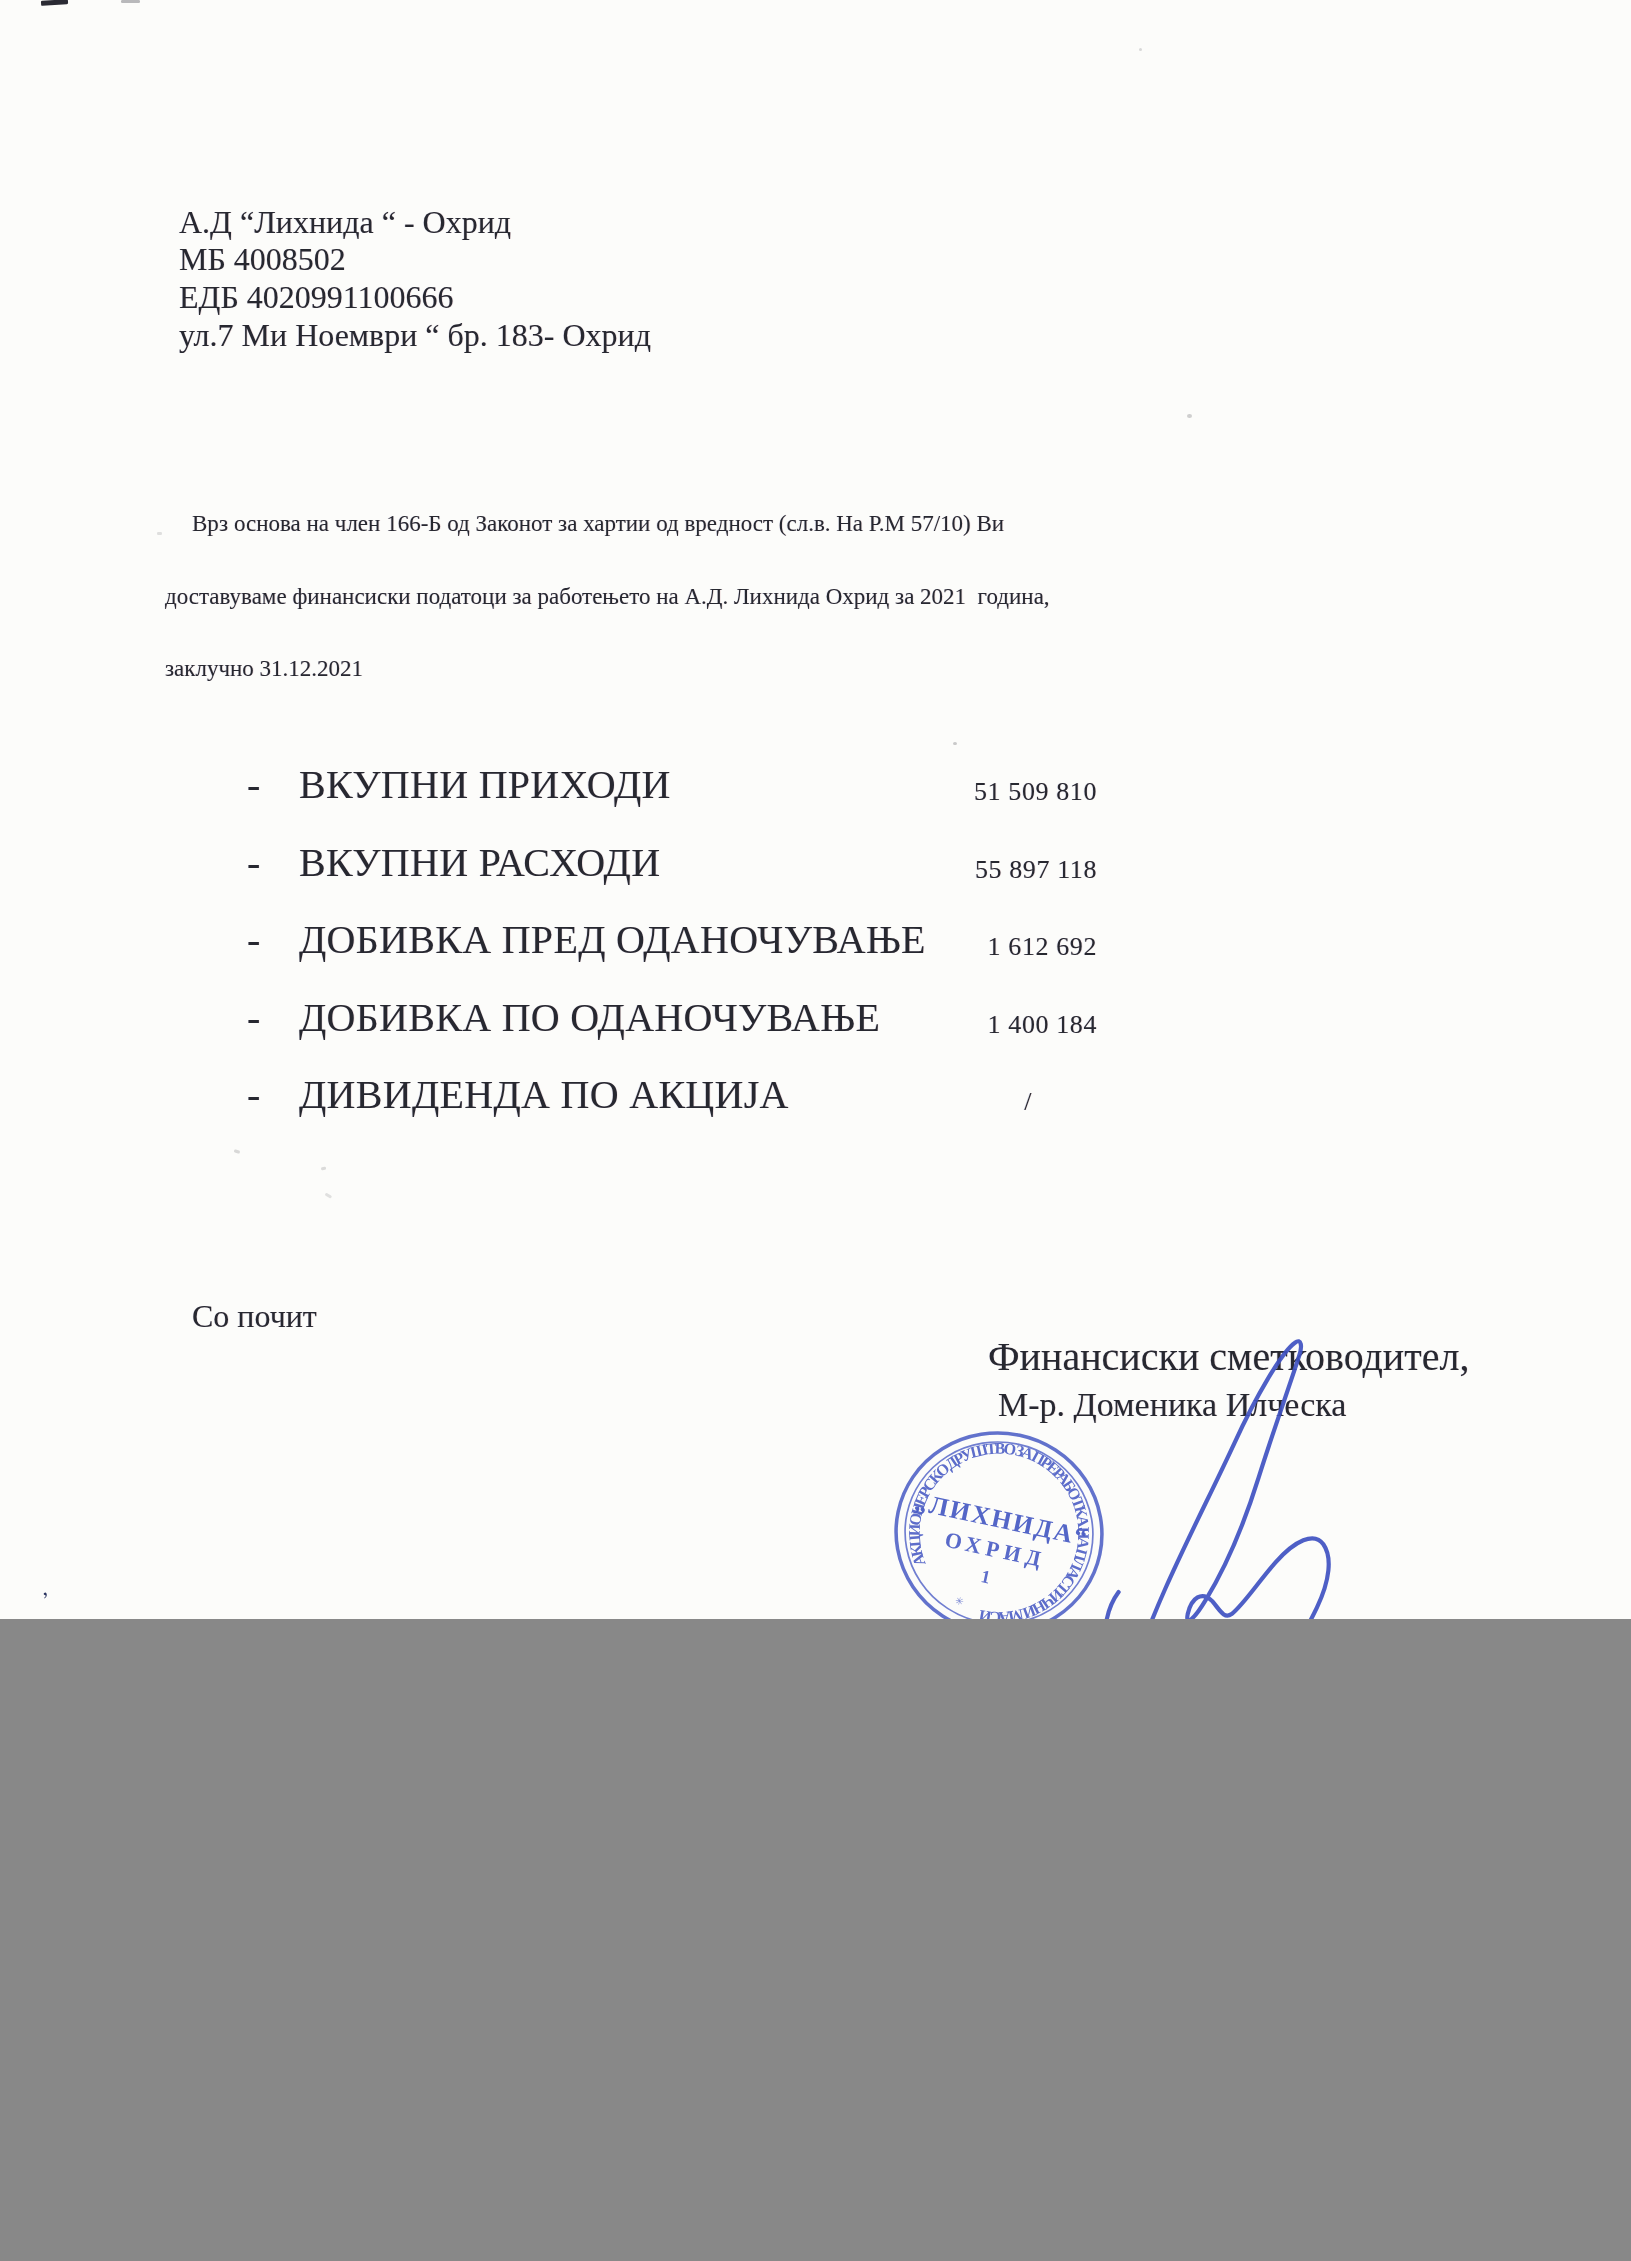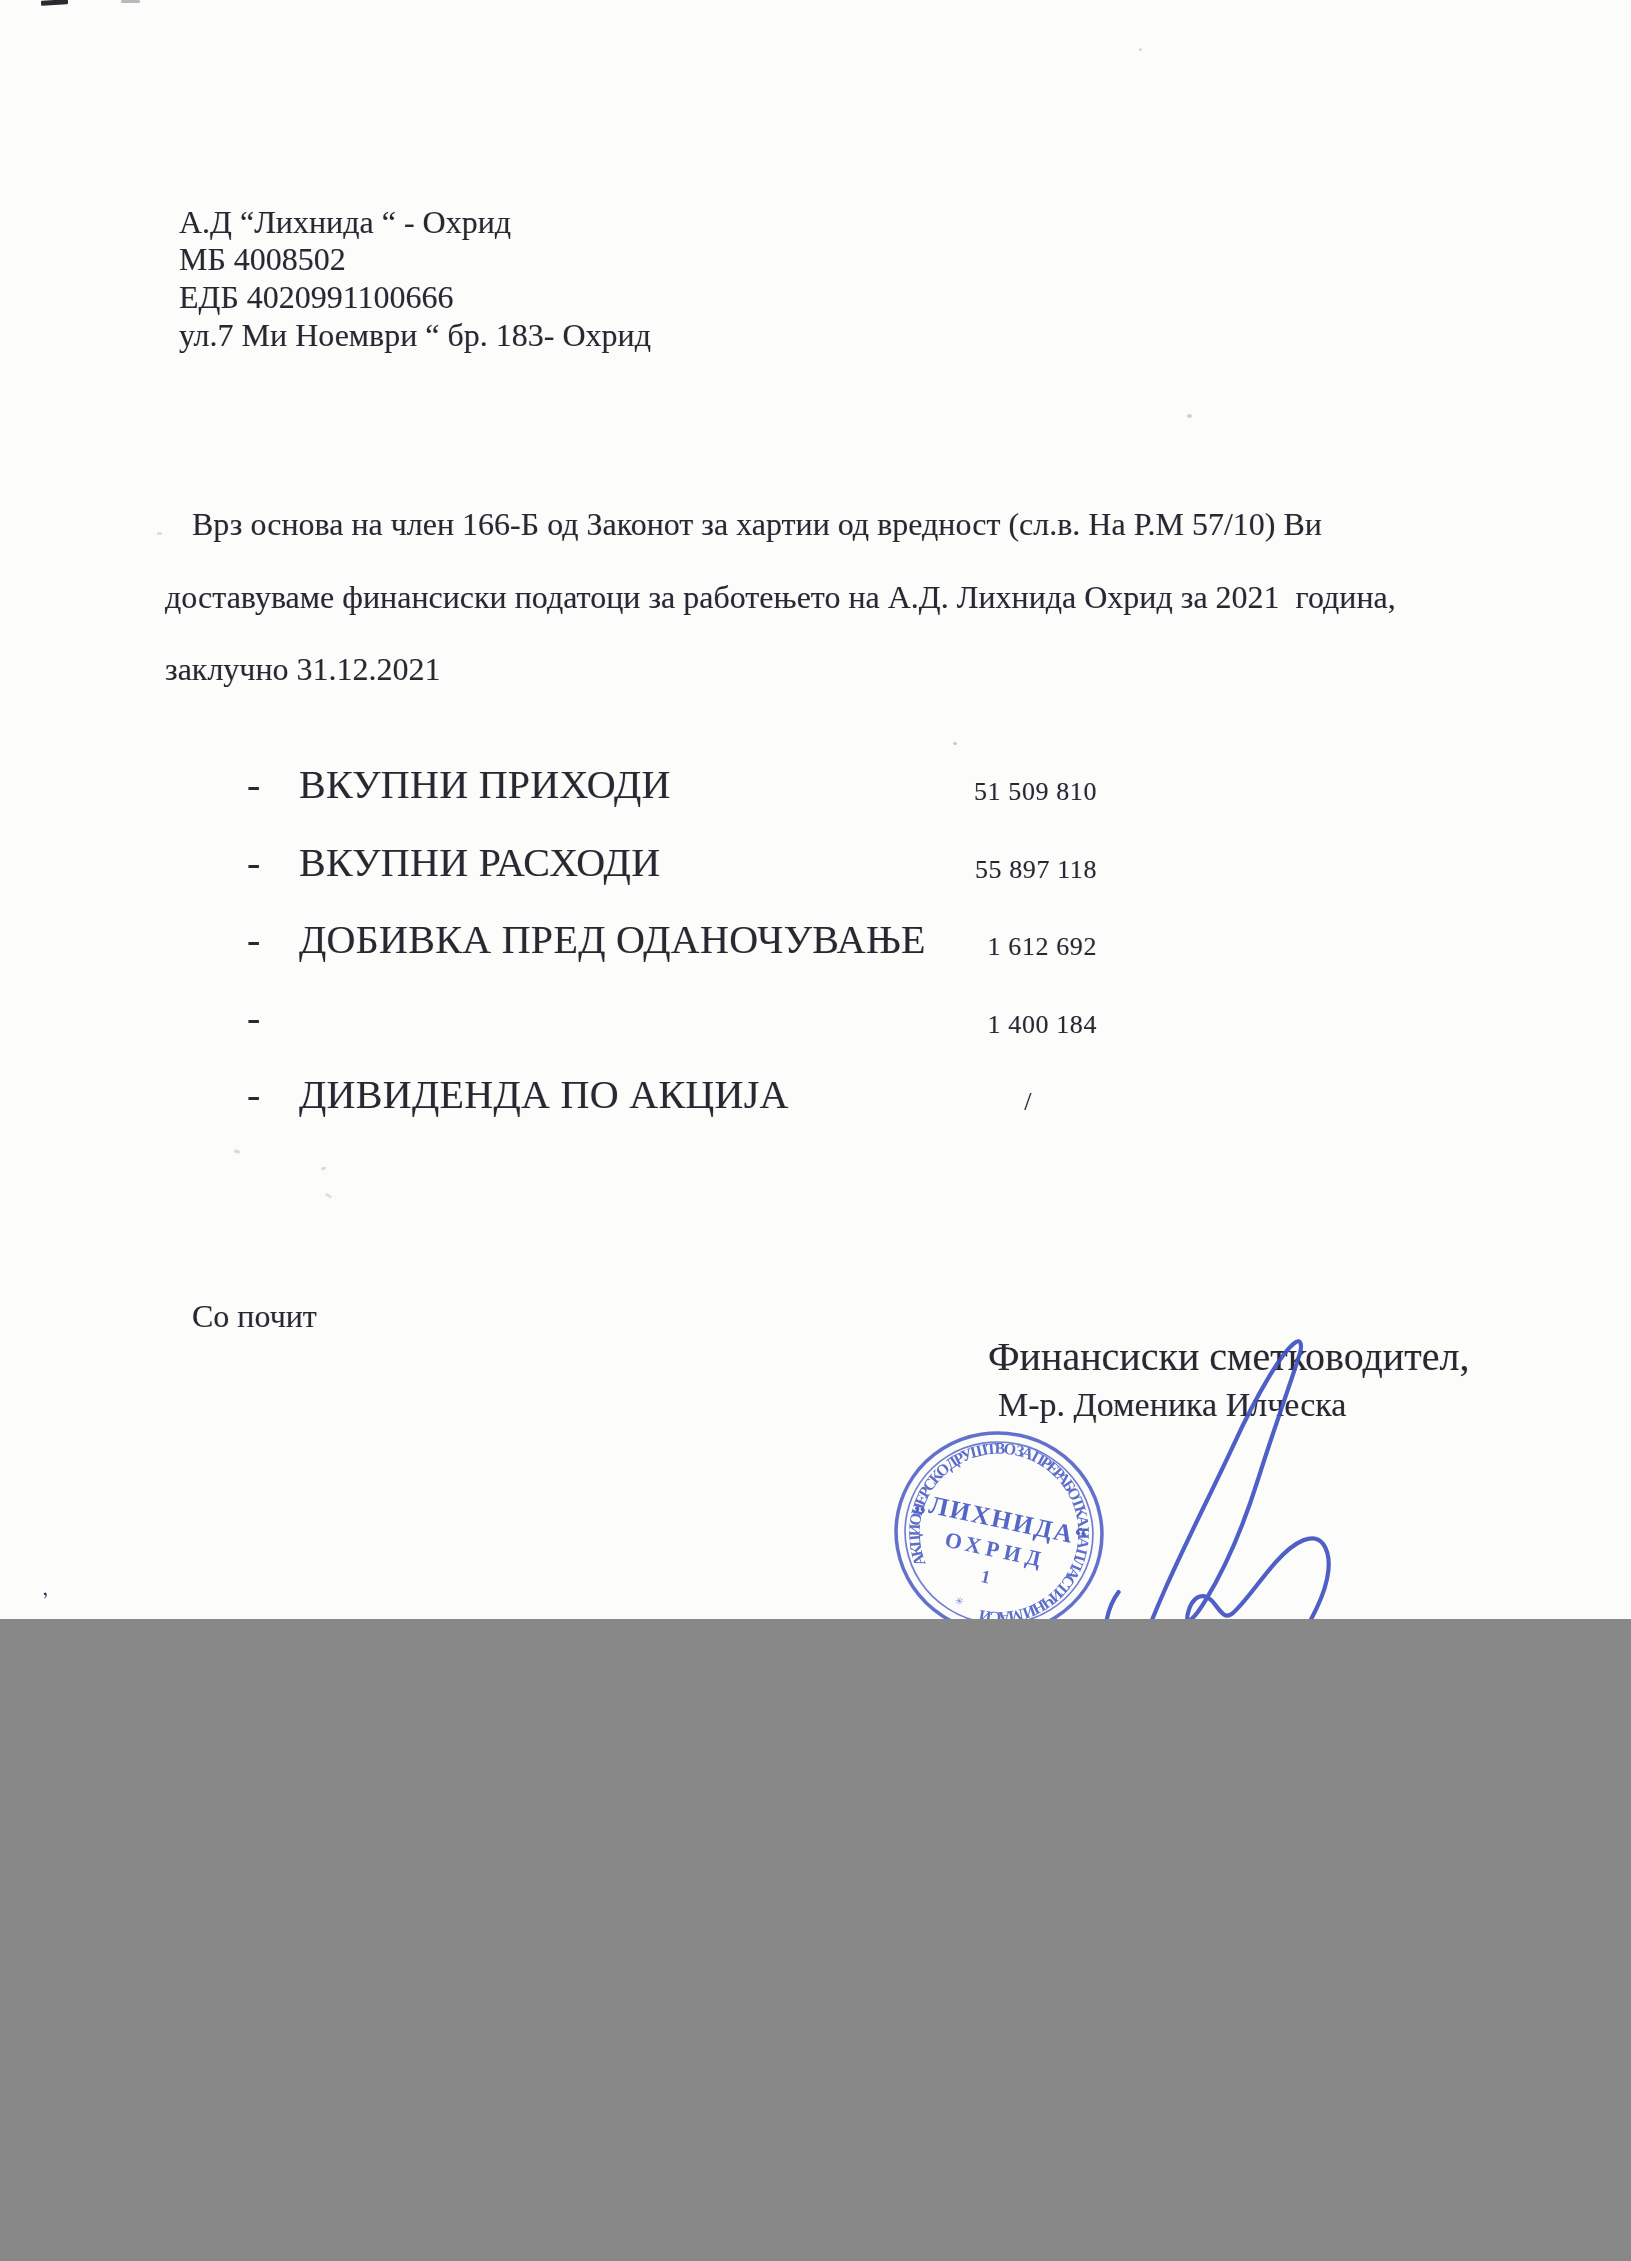--- a/index.html
+++ b/index.html
@@ -20,21 +20,21 @@
   .ink{
     position:absolute;
     white-space:pre;
     color:var(--ink);
     text-shadow:0.6px 0.3px 0 rgba(150,40,60,0.14), -0.6px -0.3px 0 rgba(40,60,160,0.14);
   }
   
   .hdr{left:179px;font-size:32px;line-height:32px;}
   .hdr-0{top:206px;} .hdr-1{top:243px;} .hdr-2{top:281px;} .hdr-3{top:319px;}
   
-  .para{font-size:32px;line-height:30px;left:165px;}
+  .para{font-size:23px;line-height:30px;left:165px;}
   .para-0{top:509px;left:192px;} .para-1{top:582px;} .para-2{top:654px;}
   
   .fin-row{position:absolute;left:0;width:1631px;height:58px;}
   .fin-row-0{top:765px;} .fin-row-1{top:843px;} .fin-row-2{top:920px;}
   .fin-row-3{top:998px;} .fin-row-4{top:1075px;}
   .fin-dash{position:absolute;left:247px;top:0;font-size:40px;line-height:40px;color:var(--ink);
     text-shadow:0.6px 0.3px 0 rgba(150,40,60,0.14), -0.6px -0.3px 0 rgba(40,60,160,0.14);}
   .fin-label{position:absolute;left:299px;top:0;font-size:40px;line-height:40px;letter-spacing:0.3px;white-space:pre;
     color:var(--ink);text-shadow:0.6px 0.3px 0 rgba(150,40,60,0.14), -0.6px -0.3px 0 rgba(40,60,160,0.14);}
   .fin-value{position:absolute;left:826px;top:10.3px;width:271px;text-align:right;font-size:26px;line-height:34px;
@@ -106,20 +106,21 @@
       <span class="fin-label">ВКУПНИ РАСХОДИ</span>
       <span class="fin-value">55 897 118</span>
     </div>
     <div class="fin-row fin-row-2">
       <span class="fin-dash">-</span>
       <span class="fin-label">ДОБИВКА ПРЕД ОДАНОЧУВАЊЕ</span>
       <span class="fin-value">1 612 692</span>
     </div>
     <div class="fin-row fin-row-3">
       <span class="fin-dash">-</span>
+      <span class="fin-label">ДОБИВКА ПО ОДАНОЧУВАЊЕ</span>
       <span class="fin-value">1 400 184</span>
     </div>
     <div class="fin-row fin-row-4">
       <span class="fin-dash">-</span>
       <span class="fin-label">ДИВИДЕНДА ПО АКЦИЈА</span>
       <span class="fin-value">/</span>
     </div>
   </div>
 
   <div class="ink salutation">Со почит</div>

